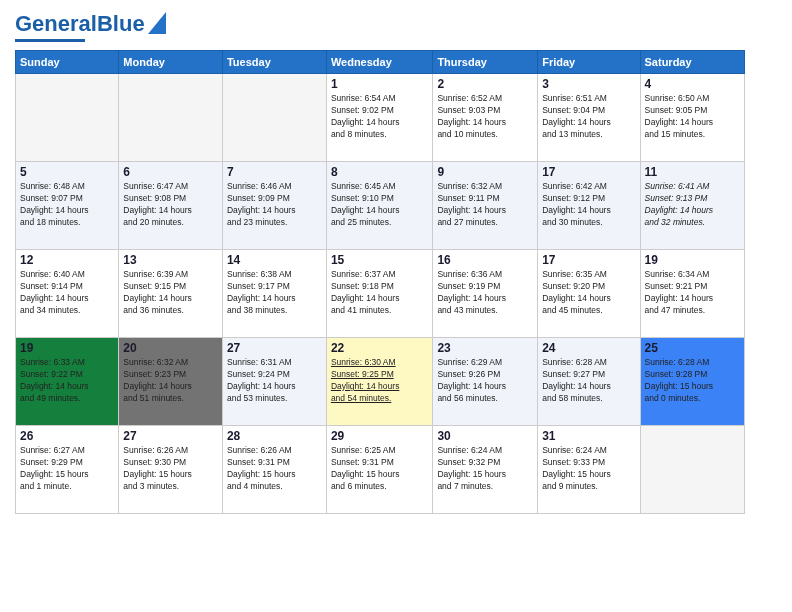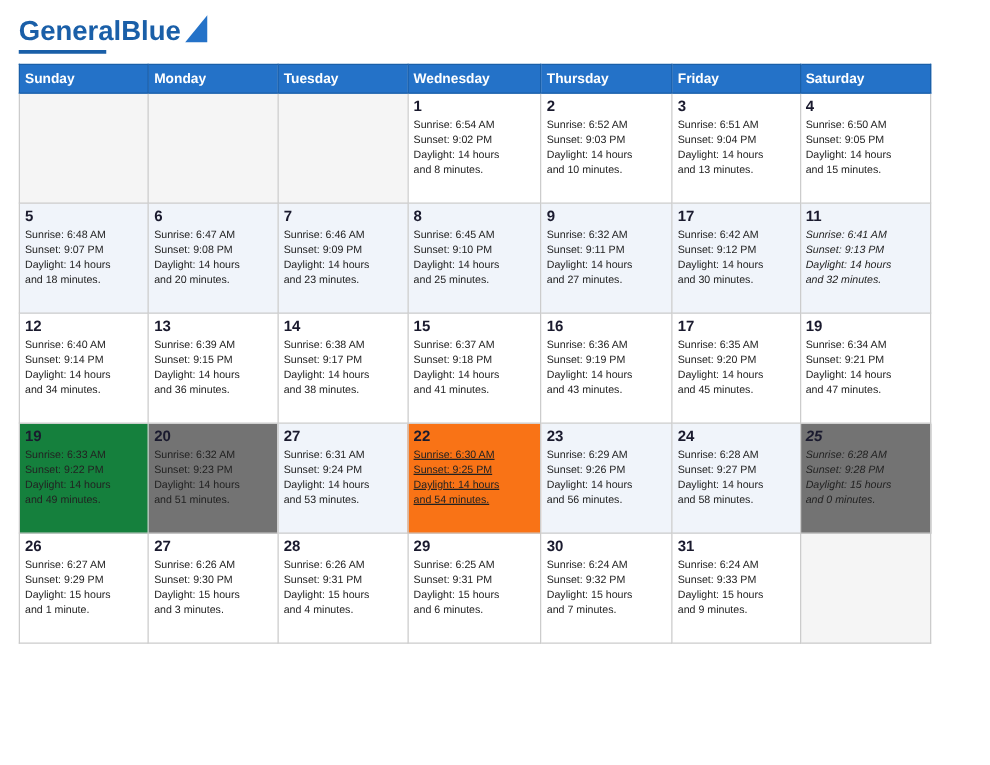--- a/index.html
+++ b/index.html
@@ -291,42 +291,42 @@
 Daylight: 14 hours
 and 51 minutes.</div>
           </td>
           <td style="background: rgb(240, 244, 250);">
             <div class="day-number">27</div>
             <div class="day-info" style="white-space: pre-line;">Sunrise: 6:31 AM
 Sunset: 9:24 PM
 Daylight: 14 hours
 and 53 minutes.</div>
           </td>
-          <td style="background: #f97316;">
+          <td style="background: #fef9c3;">
             <div class="day-number">22</div>
             <div class="day-info" style="white-space: pre-line; text-decoration: underline;">Sunrise: 6:30 AM
 Sunset: 9:25 PM
 Daylight: 14 hours
 and 54 minutes.</div>
           </td>
           <td style="background: rgb(240, 244, 250);">
             <div class="day-number">23</div>
             <div class="day-info" style="white-space: pre-line;">Sunrise: 6:29 AM
 Sunset: 9:26 PM
 Daylight: 14 hours
 and 56 minutes.</div>
           </td>
           <td style="background: rgb(240, 244, 250);">
             <div class="day-number">24</div>
             <div class="day-info" style="white-space: pre-line;">Sunrise: 6:28 AM
 Sunset: 9:27 PM
 Daylight: 14 hours
 and 58 minutes.</div>
           </td>
-          <td style="background: #737373; font-style: italic;">
+          <td style="background: #3b82f6;">
             <div class="day-number">25</div>
             <div class="day-info" style="white-space: pre-line;">Sunrise: 6:28 AM
 Sunset: 9:28 PM
 Daylight: 15 hours
 and 0 minutes.</div>
           </td>
         </tr>
         <tr>
           <td>
             <div class="day-number">26</div>

